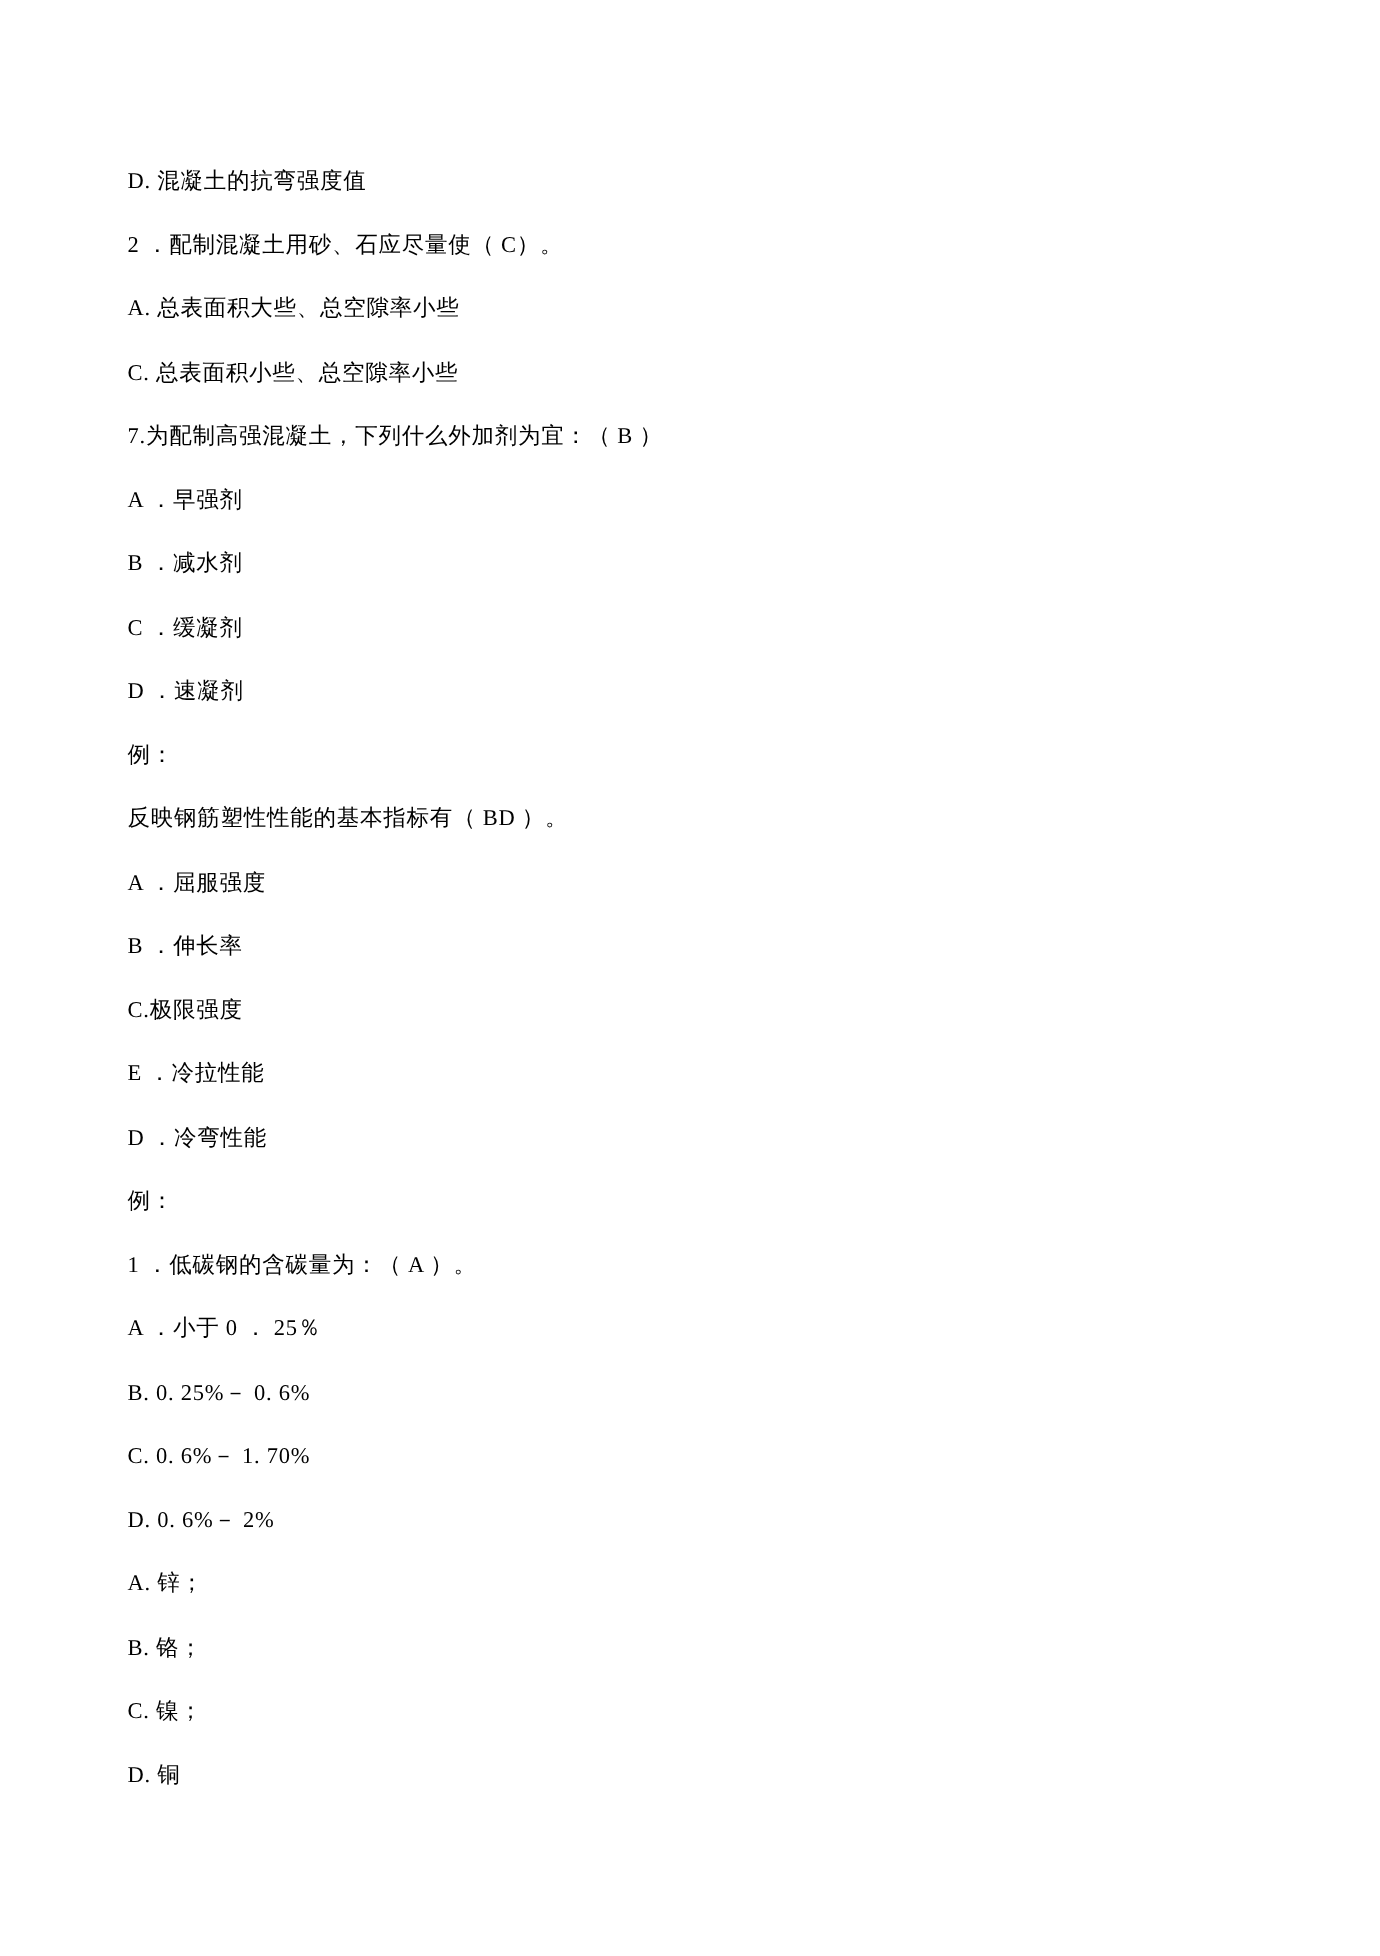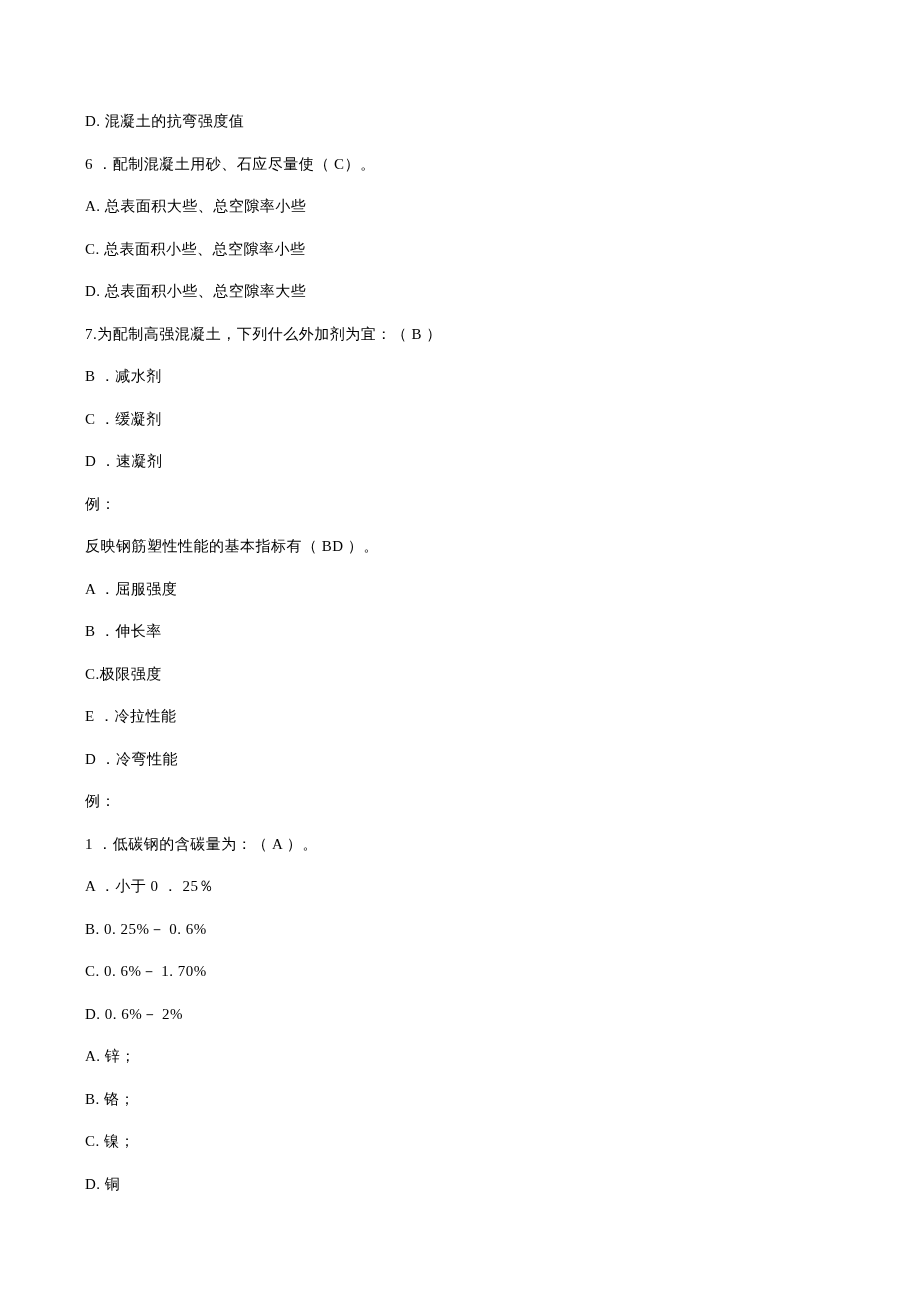--- a/index.html
+++ b/index.html
@@ -17,25 +17,25 @@
       margin-bottom: 20px;
       letter-spacing: 0.5px;
       font-family: Liberation Serif, serif;
     }
   </style>
 </head>
 <body>
 
 <div id="content">
     <div class="line">D. 混凝土的抗弯强度值</div>
-    <div class="line">6 ．配制混凝土用砂、石应尽量使（ C）。</div>
+    <div class="line">2 ．配制混凝土用砂、石应尽量使（ C）。</div>
     <div class="line">A. 总表面积大些、总空隙率小些</div>
     <div class="line">C. 总表面积小些、总空隙率小些</div>
-    <div class="line">D. 总表面积小些、总空隙率大些</div>
     <div class="line">7.为配制高强混凝土，下列什么外加剂为宜：（   B ）</div>
+    <div class="line">A ．早强剂</div>
     <div class="line">B ．减水剂</div>
     <div class="line">C ．缓凝剂</div>
     <div class="line">D ．速凝剂</div>
     <div class="line">例：</div>
     <div class="line">反映钢筋塑性性能的基本指标有（ BD ）。</div>
     <div class="line">A ．屈服强度</div>
     <div class="line">B ．伸长率</div>
     <div class="line">C.极限强度</div>
     <div class="line">E ．冷拉性能</div>
     <div class="line">D ．冷弯性能</div>

